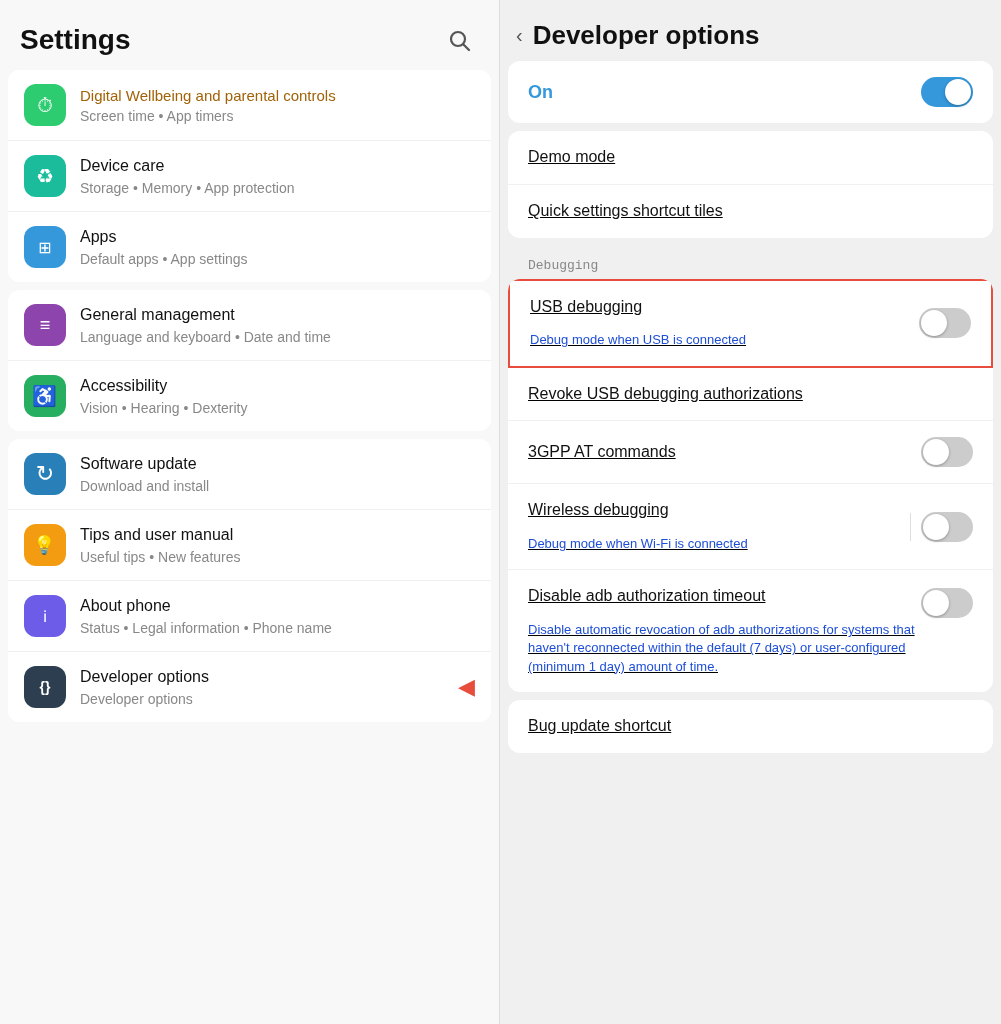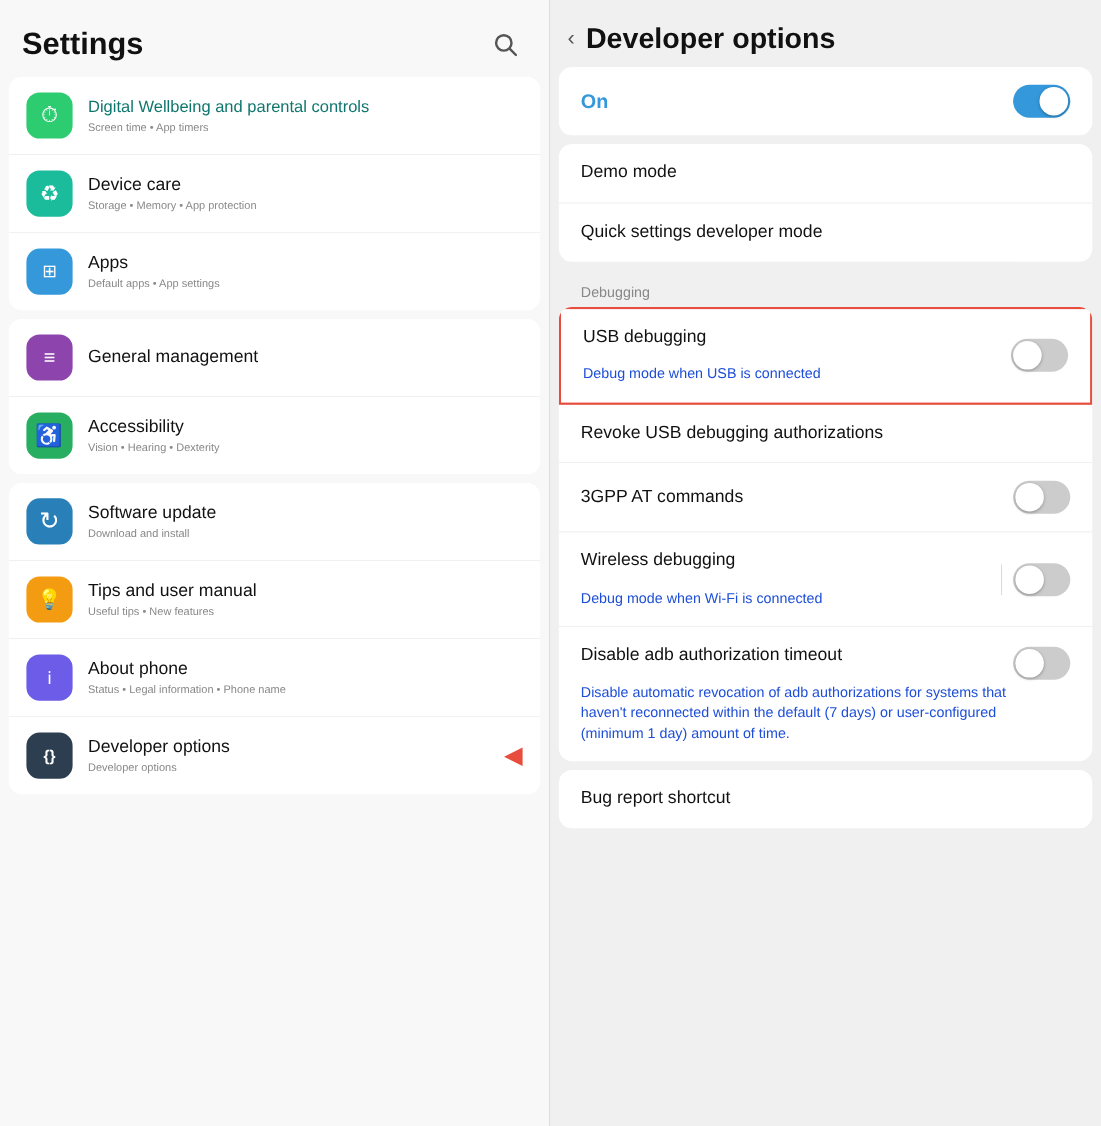--- a/index.html
+++ b/index.html
@@ -92,21 +92,21 @@
     }
 
     .settings-item-title {
       font-size: 16px;
       font-weight: 500;
       color: #111;
       line-height: 1.3;
     }
 
     .settings-item-subtitle {
-      font-size: 10px;
+      font-size: 14px;
       color: #888;
       margin-top: 3px;
     }
 
     
     .icon-green { background: #2ecc71; }
     .icon-teal { background: #1abc9c; }
     .icon-blue { background: #3498db; }
     .icon-purple { background: #8e44ad; }
     .icon-green2 { background: #27ae60; }
@@ -117,21 +117,21 @@
 
     
     .red-arrow {
       color: #e74c3c;
       font-size: 22px;
       margin-left: 8px;
     }
 
     
     .faded-title {
-      color: #0f766e;
+      color: #a16207;
       font-size: 15px;
     }
 
     
     .right-panel {
       width: 501px;
       height: 1024px;
       background: #f0f0f0;
       display: flex;
       flex-direction: column;
@@ -227,40 +227,42 @@
       align-items: center;
       justify-content: space-between;
     }
 
     .right-item:last-child {
       border-bottom: none;
     }
 
     .right-item-text {
       flex: 1;
+      text-decoration: underline;
     }
 
     .right-item-title {
       font-size: 16px;
       font-weight: 500;
       color: #111;
       line-height: 1.3;
     }
 
     .right-item-subtitle {
       font-size: 13px;
       color: #1d4ed8;
       margin-top: 14px;
       line-height: 1.4;
     }
 
     .section-label {
       padding: 12px 20px 6px 20px;
       font-size: 13px;
       color: #888;
+      font-family: Liberation Mono, monospace;
     }
 
     
     .usb-highlighted {
       border: 2.5px solid #e74c3c !important;
       border-radius: 0;
       justify-content: space-between;
     }
 
     
@@ -309,20 +311,21 @@
           <div class="settings-item-subtitle">Default apps • App settings</div>
         </div>
       </div>
     </div>
 
     <div class="settings-group">
       <div class="settings-item">
         <div class="settings-item-icon icon-purple" style="font-size:18px;">≡</div>
         <div class="settings-item-text">
           <div class="settings-item-title">General management</div>
+          <div class="settings-item-subtitle">Language and keyboard • Date and time</div>
         </div>
       </div>
       <div class="settings-item">
         <div class="settings-item-icon icon-green2">♿</div>
         <div class="settings-item-text">
           <div class="settings-item-title">Accessibility</div>
           <div class="settings-item-subtitle">Vision • Hearing • Dexterity</div>
         </div>
       </div>
     </div>
@@ -378,21 +381,21 @@
     </div>
 
     <div class="right-list-section">
       <div class="right-item">
         <div class="right-item-text">
           <div class="right-item-title">Demo mode</div>
         </div>
       </div>
       <div class="right-item">
         <div class="right-item-text">
-          <div class="right-item-title">Quick settings developer mode</div>
+          <div class="right-item-title">Quick settings shortcut tiles</div>
         </div>
       </div>
     </div>
 
     <div class="section-label">Debugging</div>
 
     <div class="right-list-section">
 
       <div class="right-item usb-highlighted">
         <div class="right-item-text">
@@ -438,19 +441,19 @@
         <div class="toggle off" style="align-self:flex-start; margin-top:2px;">
           <div class="toggle-thumb"></div>
         </div>
       </div>
 
     </div>
 
     <div class="right-list-section">
       <div class="right-item">
         <div class="right-item-text">
-          <div class="right-item-title">Bug report shortcut</div>
+          <div class="right-item-title">Bug update shortcut</div>
         </div>
       </div>
     </div>
 
   </div>
 </div>
 
 </body></html>

